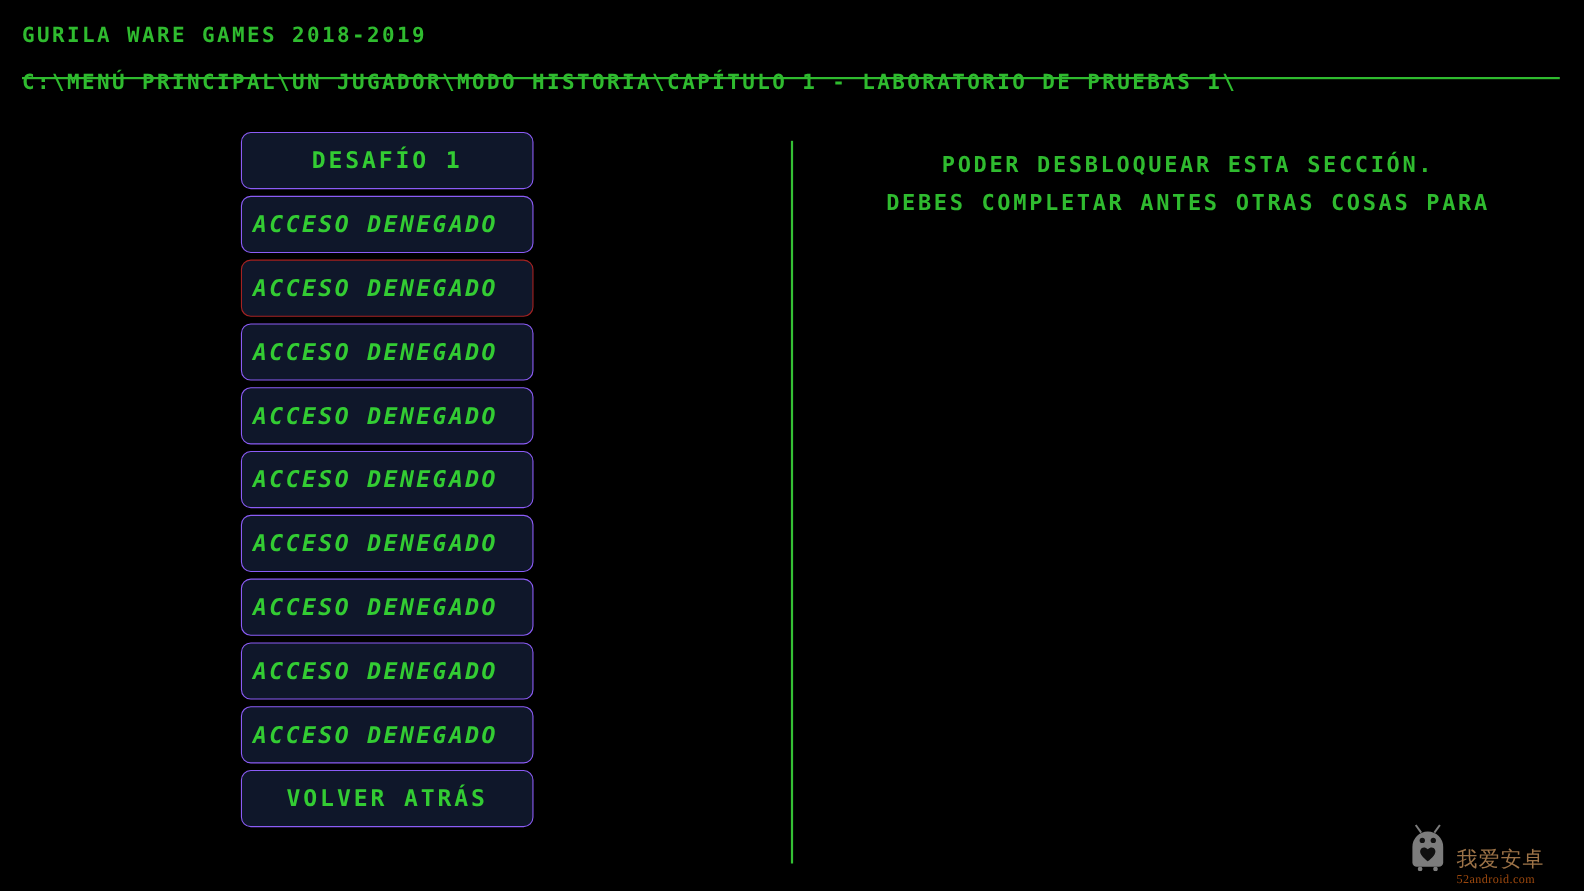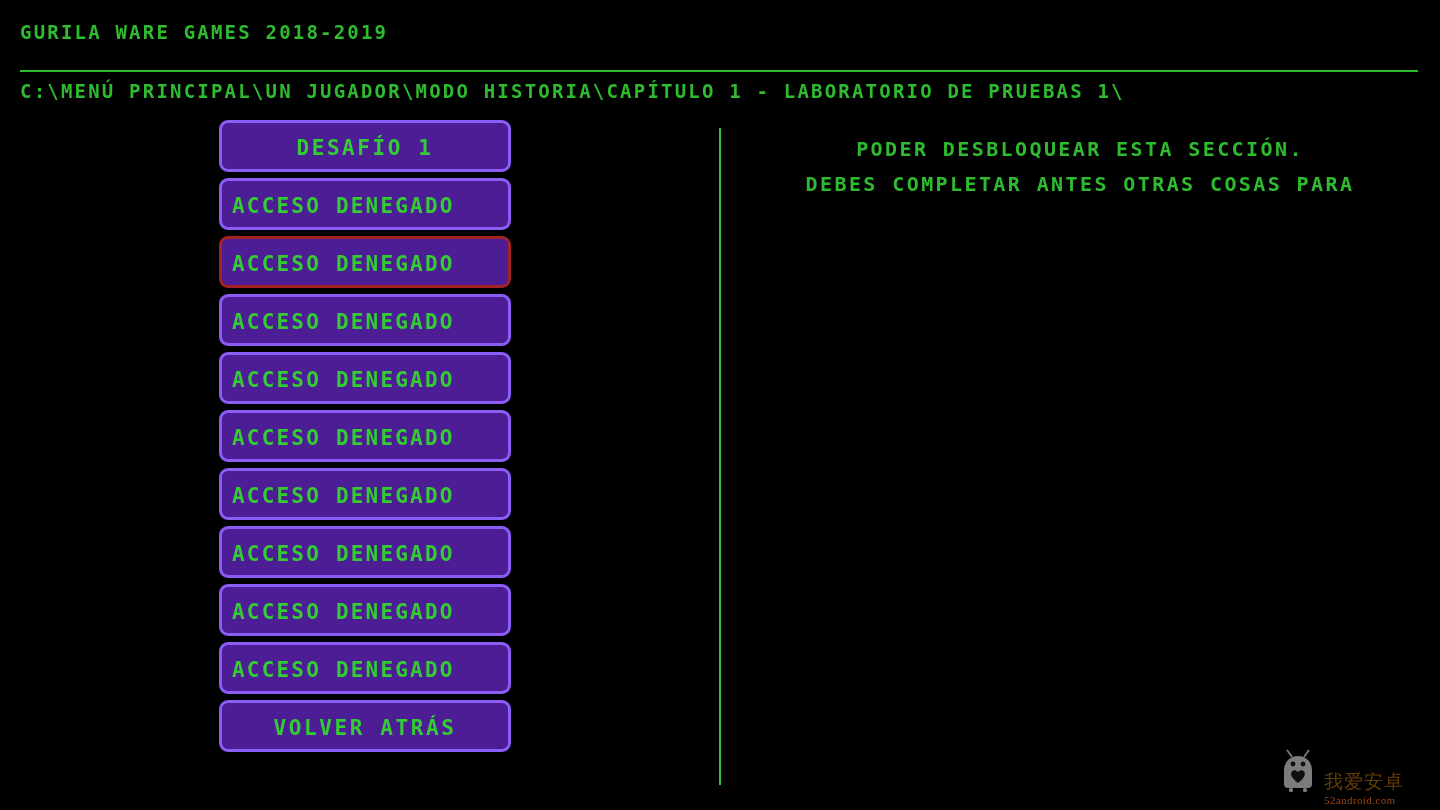--- a/index.html
+++ b/index.html
@@ -37,21 +37,21 @@
     position: absolute;
     left: 20px;
     top: 70px;
     width: 1398px;
     height: 2px;
     background: #2fbb2f;
   }
   #breadcrumb {
     position: absolute;
     left: 20px;
-    top: 79px;
+    top: 63px;
     font-size: 19px;
     line-height: 24px;
     letter-spacing: 2.2px;
     color: #2fbb2f;
     white-space: pre;
     text-transform: uppercase;
     font-weight: bold;
   }
 
   
@@ -69,42 +69,43 @@
     position: absolute;
     left: 219px;
     top: 120px;
     width: 282px;
     display: flex;
     flex-direction: column;
     gap: 6px;
   }
   .menu-btn {
     box-sizing: border-box;
-    width: 292px;
+    width: 266px;
     height: 52px;
-    border: 3px solid #8b5cf6;
+    border: 1px solid #8b5cf6;
     border-radius: 9px;
-    background: #4c1d95;
+    background: #0f172a;
     color: #33cc33;
     font-size: 21px;
     letter-spacing: 2.6px;
     line-height: 50px;
     white-space: pre;
     text-transform: uppercase;
     font-weight: bold;
     overflow: hidden;
     font-family: "DejaVu Sans Mono", "Liberation Mono", monospace;
     padding: 0;
   }
   .menu-btn.centered { text-align: center; }
   .menu-btn.locked {
     text-align: left;
     padding-left: 10px;
     letter-spacing: 2.2px;
     font-size: 21px;
+    font-style: italic;
   }
   .menu-btn.selected {
     border-color: #a52222;
   }
 
   
   #info-panel {
     position: absolute;
     left: 740px;
     top: 132px;
@@ -131,21 +132,21 @@
     display: flex;
     align-items: center;
     gap: 9px;
     opacity: 0.62;
   }
   #wm-robot { width: 34px; height: 44px; flex: none; }
   #wm-text { display: flex; flex-direction: column; justify-content: center; }
   #wm-cn {
     font-family: "DejaVu Sans", "Liberation Sans", sans-serif;
     font-size: 19px;
-    color: #a16207;
+    color: #fdba74;
     letter-spacing: 1px;
     line-height: 22px;
     white-space: pre;
     margin-top: 37px;
   }
   #wm-url {
     font-family: Liberation Serif, serif;
     font-size: 11px;
     color: #f97316;
     letter-spacing: 0.4px;

